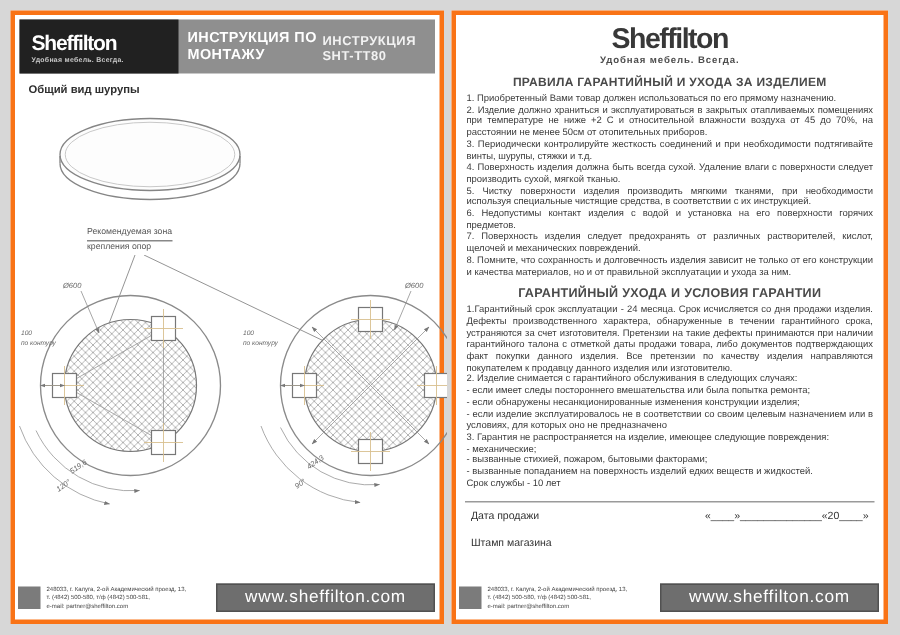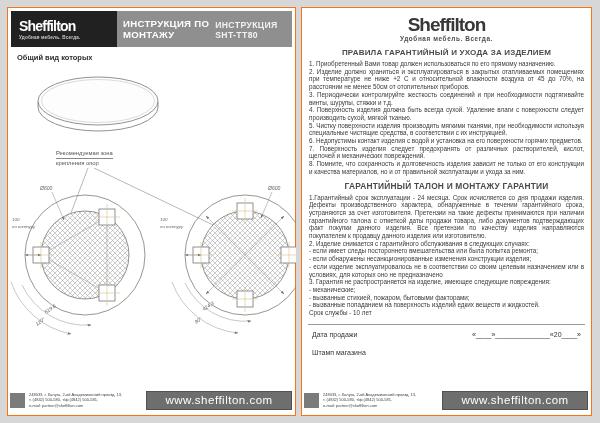--- a/index.html
+++ b/index.html
@@ -1,20 +1,20 @@
 <!DOCTYPE html>
 <html><head>
 <meta charset="utf-8">
 <style>
   html,body{margin:0;padding:0;}
   body{
     width:600px;height:423px;background:#d7d7d7;position:relative;overflow:hidden;
     font-family:"Liberation Sans", sans-serif;color:#333;
   }
-  .page{position:absolute;top:7px;height:409px;background:#fff;border:1px solid #f97316;box-sizing:border-box;}
+  .page{position:absolute;top:7px;height:409px;background:#fff;border:3px solid #f97316;box-sizing:border-box;}
   .page-left{left:7px;width:289px;}
   .page-right{left:301px;width:291px;}
 
   
   .lp-header{position:absolute;left:3px;top:3px;right:3px;height:36px;background:#8f8f8f;display:flex;}
   .logo-box{width:106px;height:100%;background:#212121;display:flex;flex-direction:column;justify-content:center;padding-left:8px;box-sizing:border-box;}
   .logo-text{color:#fff;font-weight:bold;font-size:14px;letter-spacing:-0.8px;line-height:14px;}
   .logo-tag{color:#c9c9c9;font-size:4.6px;font-weight:bold;margin-top:2px;letter-spacing:0.2px;}
   .lp-titles{flex:1;display:flex;flex-direction:row;justify-content:center;align-items:center;padding:0 6px;}
   .lp-title1{color:#fff;font-weight:bold;font-size:9.6px;letter-spacing:0.3px;}
@@ -54,21 +54,21 @@
     <div class="logo-box">
       <div class="logo-text">Sheffilton</div>
       <div class="logo-tag">Удобная мебель. Всегда.</div>
     </div>
     <div class="lp-titles">
       <div class="lp-title1">ИНСТРУКЦИЯ ПО МОНТАЖУ</div>
       <div class="lp-title2">ИНСТРУКЦИЯ SHT-TT80</div>
     </div>
   </div>
 
-  <div class="overview-label">Общий вид которых</div>
+  <div class="overview-label">Общий вид шурупы</div>
 
   <svg class="disc-svg" width="132" height="64">
     <ellipse cx="64" cy="27" rx="60" ry="24" fill="#fdfdfd" stroke="#858585" stroke-width="0.9"></ellipse>
     <ellipse cx="64" cy="27" rx="56.5" ry="21.5" fill="none" stroke="#c2c2c2" stroke-width="0.6"></ellipse>
     <path d="M4 28 A 60 24 0 0 0 124 28" fill="none" stroke="#858585" stroke-width="0.9" transform="translate(0,5)"></path>
     <line x1="4" y1="28" x2="4" y2="33" stroke="#858585" stroke-width="0.9"></line>
     <line x1="124" y1="28" x2="124" y2="33" stroke="#858585" stroke-width="0.9"></line>
   </svg>
 
   <div class="zone-label">
@@ -188,21 +188,21 @@
       <div>1. Приобретенный Вами товар должен использоваться по его прямому назначению.</div>
       <div>2. Изделие должно храниться и эксплуатироваться в закрытых отапливаемых помещениях при температуре не ниже +2 С и относительной влажности воздуха от 45 до 70%, на расстоянии не менее 50см от отопительных приборов.</div>
       <div>3. Периодически контролируйте жесткость соединений и при необходимости подтягивайте винты, шурупы, стяжки и т.д.</div>
       <div>4. Поверхность изделия должна быть всегда сухой. Удаление влаги с поверхности следует производить сухой, мягкой тканью.</div>
       <div>5. Чистку поверхности изделия производить мягкими тканями, при необходимости используя специальные чистящие средства, в соответствии с их инструкцией.</div>
       <div>6. Недопустимы контакт изделия с водой и установка на его поверхности горячих предметов.</div>
       <div>7. Поверхность изделия следует предохранять от различных растворителей, кислот, щелочей и механических повреждений.</div>
       <div>8. Помните, что сохранность и долговечность изделия зависит не только от его конструкции и качества материалов, но и от правильной эксплуатации и ухода за ним.</div>
     </div>
 
-  <div class="rp-h2">ГАРАНТИЙНЫЙ ТАЛОН И МОНТАЖУ ГАРАНТИИ</div>
+  <div class="rp-h2">ГАРАНТИЙНЫЙ УХОДА И УСЛОВИЯ ГАРАНТИИ</div>
 
   <div class="rp-text">
       <div>1.Гарантийный срок эксплуатации - 24 месяца. Срок исчисляется со дня продажи изделия. Дефекты производственного характера, обнаруженные в течении гарантийного срока, устраняются за счет изготовителя. Претензии на такие дефекты принимаются при наличии гарантийного талона с отметкой даты продажи товара, либо документов подтверждающих факт покупки данного изделия. Все претензии по качеству изделия направляются покупателем к продавцу данного изделия или изготовителю.</div>
       <div>2. Изделие снимается с гарантийного обслуживания в следующих случаях:</div>
       <div>- если имеет следы постороннего вмешательства или была попытка ремонта;</div>
       <div>- если обнаружены несанкционированные изменения конструкции изделия;</div>
       <div>- если изделие эксплуатировалось не в соответствии со своим целевым назначением или в условиях, для которых оно не предназначено</div>
       <div>3. Гарантия не распространяется на изделие, имеющее следующие повреждения:</div>
       <div>- механические;</div>
       <div>- вызванные стихией, пожаром, бытовыми факторами;</div>

